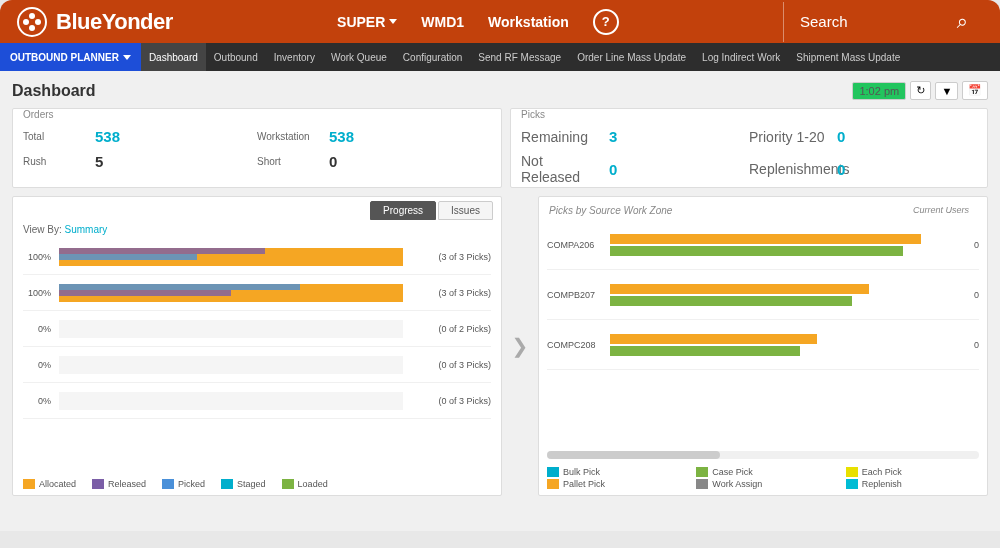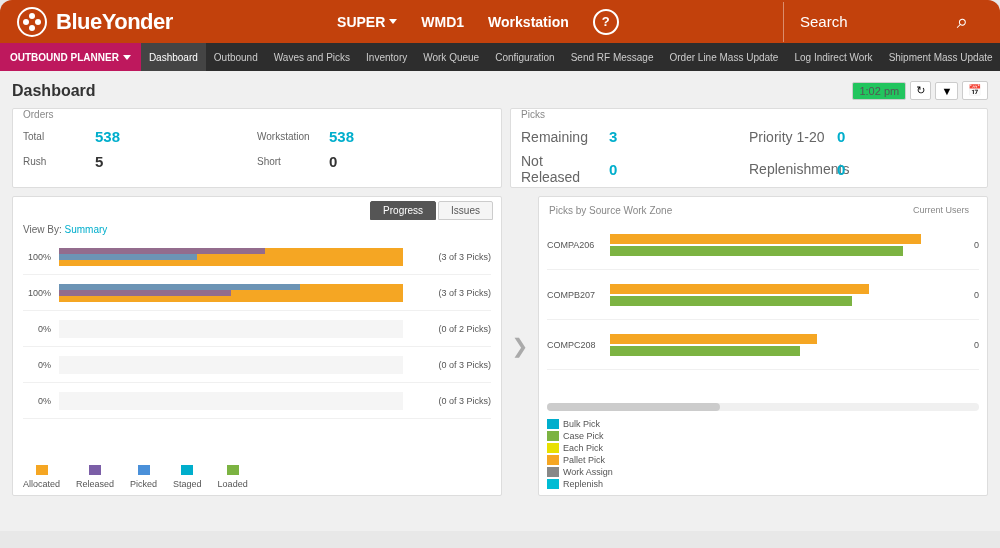--- a/index.html
+++ b/index.html
@@ -103,21 +103,21 @@
     
     .navbar {
       background: #2d2d2d;
       height: 28px;
       display: flex;
       align-items: center;
       padding: 0 0 0 0;
       gap: 0;
     }
     .nav-module {
-      background: #be185d;
+      background: #1d4ed8;
       color: white;
       padding: 0 10px;
       height: 28px;
       display: flex;
       align-items: center;
       gap: 4px;
       font-size: 10px;
       font-weight: bold;
       cursor: pointer;
       white-space: nowrap;
@@ -360,21 +360,20 @@
       gap: 16px;
       padding: 6px 10px;
       flex-wrap: wrap;
     }
     .legend-item {
       display: flex;
       align-items: center;
       gap: 4px;
       font-size: 9px;
       color: #555;
-      flex-direction: column;
     }
     .legend-color {
       width: 12px;
       height: 10px;
     }
 
     
     .next-arrow {
       display: flex;
       align-items: center;
@@ -395,20 +394,21 @@
       border-radius: 2px;
       display: flex;
       flex-direction: column;
       overflow: hidden;
     }
     .zones-header {
       padding: 8px 10px 4px 10px;
       display: flex;
       justify-content: space-between;
       align-items: flex-start;
+      font-style: italic;
     }
     .zones-title {
       font-size: 10px;
       color: #888;
     }
     .zones-col-header {
       font-size: 9px;
       color: #888;
       text-align: right;
       padding-right: 8px;
@@ -460,21 +460,21 @@
     }
     .zones-scrollbar-thumb {
       height: 8px;
       background: #ccc;
       width: 40%;
       border-radius: 4px;
     }
 
     .zones-legend {
       display: grid;
-      grid-template-columns: 1fr;
+      grid-template-columns: 1fr 1fr 1fr;
       gap: 2px 16px;
       padding: 4px 8px 6px 8px;
     }
     .zones-legend-item {
       display: flex;
       align-items: center;
       gap: 4px;
       font-size: 9px;
       color: #555;
     }
@@ -530,23 +530,20 @@
     <span>OUTBOUND PLANNER</span>
     <span class="chevron-down"></span>
   </div>
   <div class="nav-item active">
     <span>Dashboard</span>
   </div>
   <div class="nav-item">
     <span>Outbound</span>
   </div>
   <div class="nav-item">
-    <span>Waves and Picks</span>
-  </div>
-  <div class="nav-item">
     <span>Inventory</span>
   </div>
   <div class="nav-item">
     <span>Work Queue</span>
   </div>
   <div class="nav-item">
     <span>Configuration</span>
   </div>
   <div class="nav-item">
     <span>Send RF Message</span>

